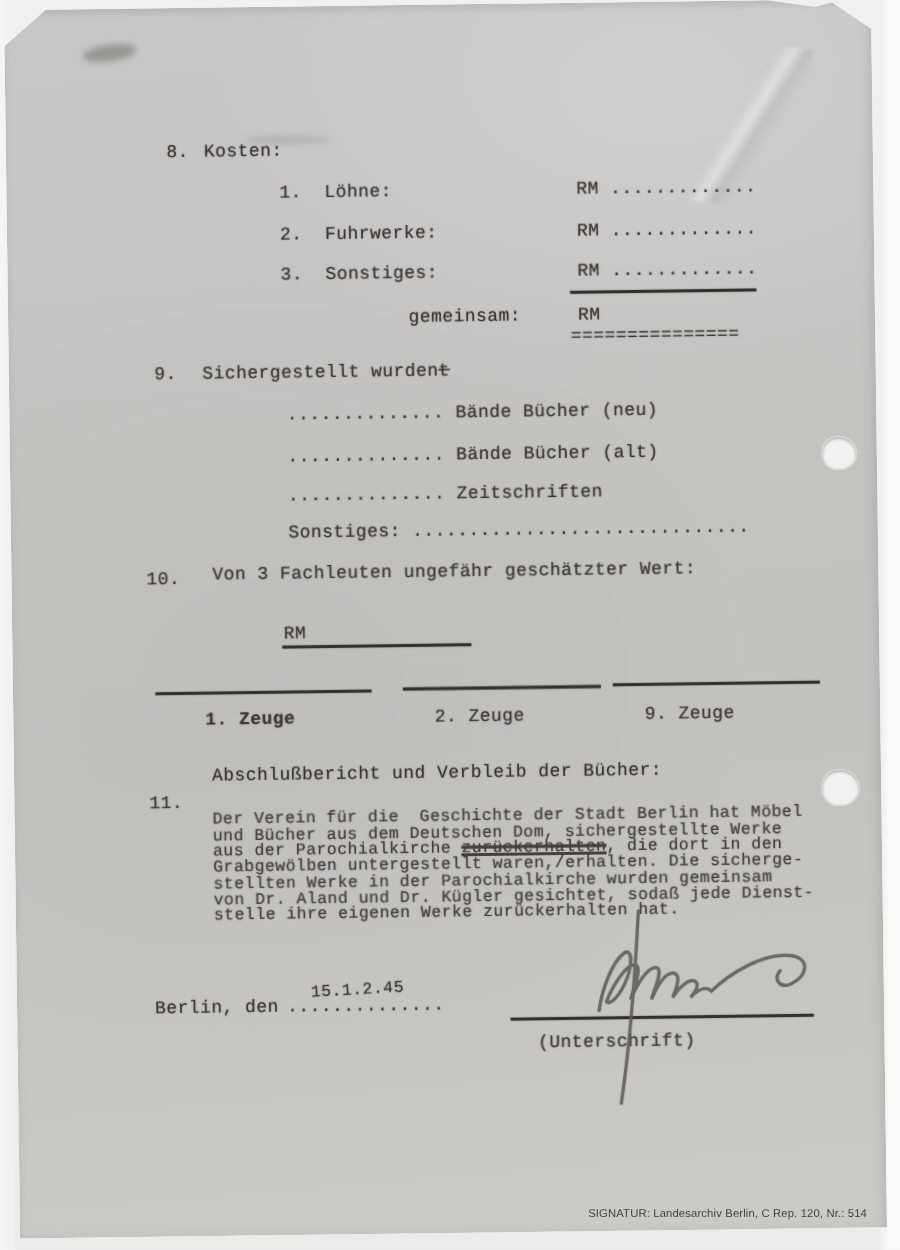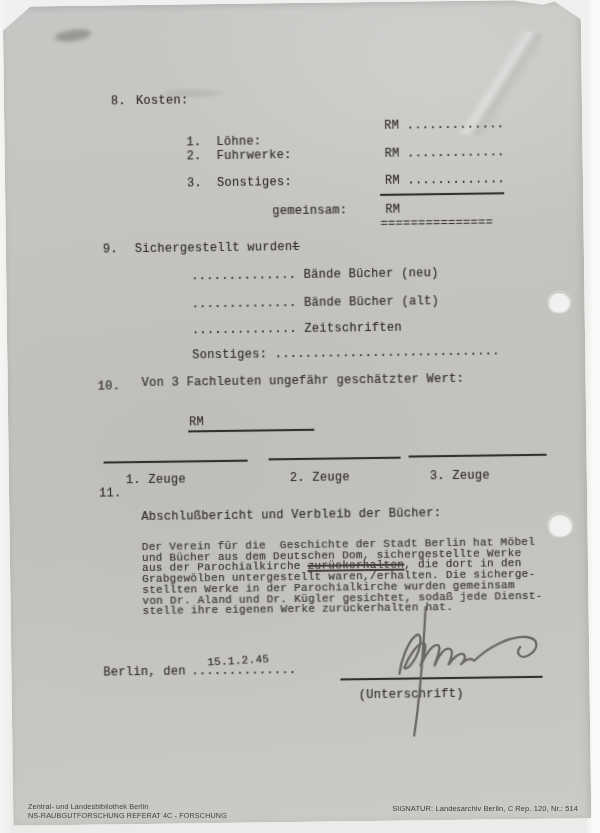--- a/index.html
+++ b/index.html
@@ -76,21 +76,21 @@
   <div class="paper">
     <div class="smudge1"></div>
     <div class="smudge2"></div>
     <div class="crease"></div>
 
     <div class="typed-layer">
 
       <span class="tw" style="left:107px;top:90px;">8.</span>
       <span class="tw" style="left:132px;top:90px;font-family:Liberation Mono, monospace;">Kosten:</span>
 
-      <span class="tw" style="left:182px;top:132px;">1.  Löhne:</span>
+      <span class="tw" style="left:182px;top:118px;">1.  Löhne:</span>
       <span class="tw" style="left:380px;top:118px;">RM .............</span>
 
       <span class="tw" style="left:182px;top:146px;">2.  Fuhrwerke:</span>
       <span class="tw" style="left:380px;top:146px;">RM .............</span>
 
       <span class="tw" style="left:182px;top:173px;">3.  Sonstiges:</span>
       <span class="tw" style="left:380px;top:173px;">RM .............</span>
 
       <div class="rule" style="left:375px;top:192px;width:124px;"></div>
       <span class="tw" style="left:267px;top:202px;">gemeinsam:</span>
@@ -106,25 +106,25 @@
       <span class="tw" style="left:185px;top:345px;">Sonstiges: ..............................</span>
 
       <span class="tw" style="left:90px;top:375px;">10.</span>
       <span class="tw" style="left:134px;top:372px;">Von 3 Fachleuten ungefähr geschätzter Wert:</span>
       <span class="tw" style="left:181px;top:412px;">RM</span>
       <div class="rule" style="left:180px;top:426px;width:126px;height:1.5px;"></div>
 
       <div class="rule" style="left:95px;top:456px;width:144px;"></div>
       <div class="rule" style="left:260px;top:455px;width:132px;"></div>
       <div class="rule" style="left:400px;top:454px;width:138px;"></div>
-      <span class="tw" style="left:117px;top:469px;">1. Zeuge</span>
+      <span class="tw" style="left:128px;top:469px;font-weight:bold;">1. Zeuge</span>
       <span class="tw" style="left:281px;top:469px;">2. Zeuge</span>
-      <span class="tw" style="left:421px;top:469px;">3. Zeuge</span>
+      <span class="tw" style="left:421px;top:469px;">9. Zeuge</span>
 
-      <span class="tw" style="left:90px;top:482px;">11.</span>
+      <span class="tw" style="left:90px;top:524px;">11.</span>
       <span class="tw" style="left:132px;top:506px;">Abschlußbericht und Verbleib der Bücher:</span>
 
       <div class="tw small" style="left:132px;top:537px;"><span>Der Verein für die  Geschichte der Stadt Berlin hat Möbel</span>
 <span>und Bücher aus dem Deutschen Dom, sichergestellte Werke</span>
 <span>aus der Parochialkirche </span><span class="struck">zurückerhalten</span><span>, die dort in den</span>
 <span>Grabgewölben untergestellt waren,/erhalten. Die sicherge-</span>
 <span>stellten Werke in der Parochialkirche wurden gemeinsam</span>
 <span>von Dr. Aland und Dr. Kügler gesichtet, sodaß jede Dienst-</span>
 <span>stelle ihre eigenen Werke zurückerhalten hat.</span></div>
 
@@ -147,18 +147,14 @@
                    C158,50 180,37 198,39 C211,41 210,52 198,58 C191,61 186,55 191,49"></path>
         </g>
       </svg>
 
     </div>
 
     <div class="hole" style="left:542px;top:292px;"></div>
     <div class="hole" style="left:539px;top:514px;width:24px;height:23px;"></div>
   </div>
 
-  <div class="footer-left">
-    <div>Zentral- und Landesbibliothek Berlin</div>
-    <div>NS-RAUBGUTFORSCHUNG REFERAT 4C - FORSCHUNG</div>
-  </div>
   <div class="footer-right">SIGNATUR: Landesarchiv Berlin, C Rep. 120, Nr.: 514</div>
 </div>
 
 </body></html>

